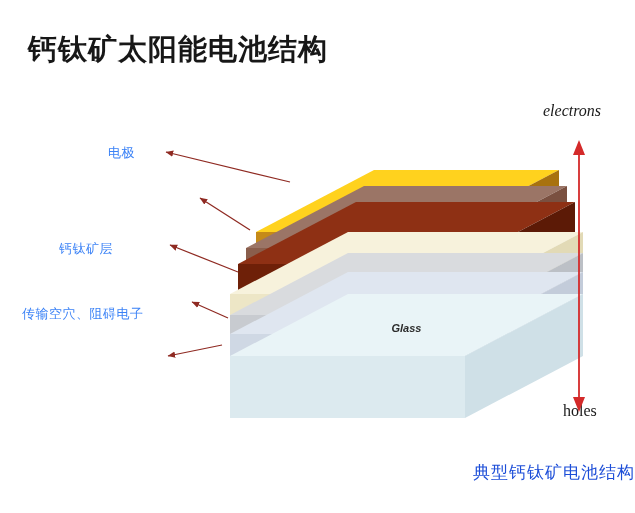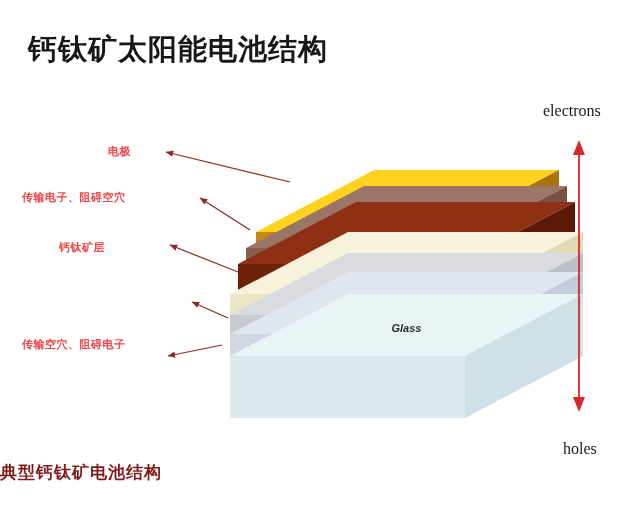--- a/index.html
+++ b/index.html
@@ -17,33 +17,33 @@
     font-size:29px;font-weight:700;color:#171717;
     letter-spacing:1px;
     white-space:nowrap;
   }
 
   .side-note{
     position:absolute;
     font-family:"Liberation Serif","DejaVu Serif",serif;
     font-size:16px;color:#1a1a1a;white-space:nowrap;
   }
-  #electrons-label{left:543px;top:102px;}
-  #holes-label{left:563px;top:440px;}
+  #electrons-label{left:543px;top:102px;font-style:italic;}
+  #holes-label{left:563px;top:402px;}
 
   .lead-label{
     position:absolute;
-    font-size:11px;font-weight:700;color:#ef4444;
+    font-size:13px;font-weight:400;color:#3b82f6;
     white-space:nowrap;letter-spacing:.5px;
   }
 
   .caption{
     position:absolute;left:0;top:461px;width:635px;
-    text-align:left;
-    font-size:17px;font-weight:700;color:#7f1d1d;
+    text-align:right;
+    font-size:17px;font-weight:400;color:#1d4ed8;
     letter-spacing:1px;
   }
 
   svg{position:absolute;left:0;top:0;}
   .lyr-text{
     font-family:"Liberation Sans","DejaVu Sans",sans-serif;
     font-style:italic;font-weight:700;
     text-anchor:middle;
     paint-order:stroke;
   }
@@ -52,23 +52,22 @@
 <body>
 
 <div id="stage">
 
   <div class="page-title">钙钛矿太阳能电池结构</div>
 
   <div class="side-note" id="electrons-label">electrons</div>
   <div class="side-note" id="holes-label">holes</div>
 
   <div class="lead-label" style="left:108px;top:144px;">电极</div>
-  <div class="lead-label" style="left:22px;top:190px;">传输电子、阻碍空穴</div>
   <div class="lead-label" style="left:59px;top:240px;">钙钛矿层</div>
-  <div class="lead-label" style="left:22px;top:305px;margin-top:32px;">传输空穴、阻碍电子</div>
+  <div class="lead-label" style="left:22px;top:305px;">传输空穴、阻碍电子</div>
 
   <div class="caption">典型钙钛矿电池结构</div>
 
   <svg id="gfx" width="635" height="513" viewBox="0 0 635 513">
     <defs>
       <marker id="ah" markerWidth="9" markerHeight="9" refX="7.2" refY="3.2" orient="auto" markerUnits="userSpaceOnUse">
         <path d="M0,0 L7.6,3.2 L0,6.4 Z" fill="#8f2a22"></path>
       </marker>
       <marker id="ahu" markerWidth="9" markerHeight="9" refX="4" refY="7" orient="auto" markerUnits="userSpaceOnUse">
         <path d="M4,0 L8,8 L0,8 Z" fill="#d42a2a"></path>

